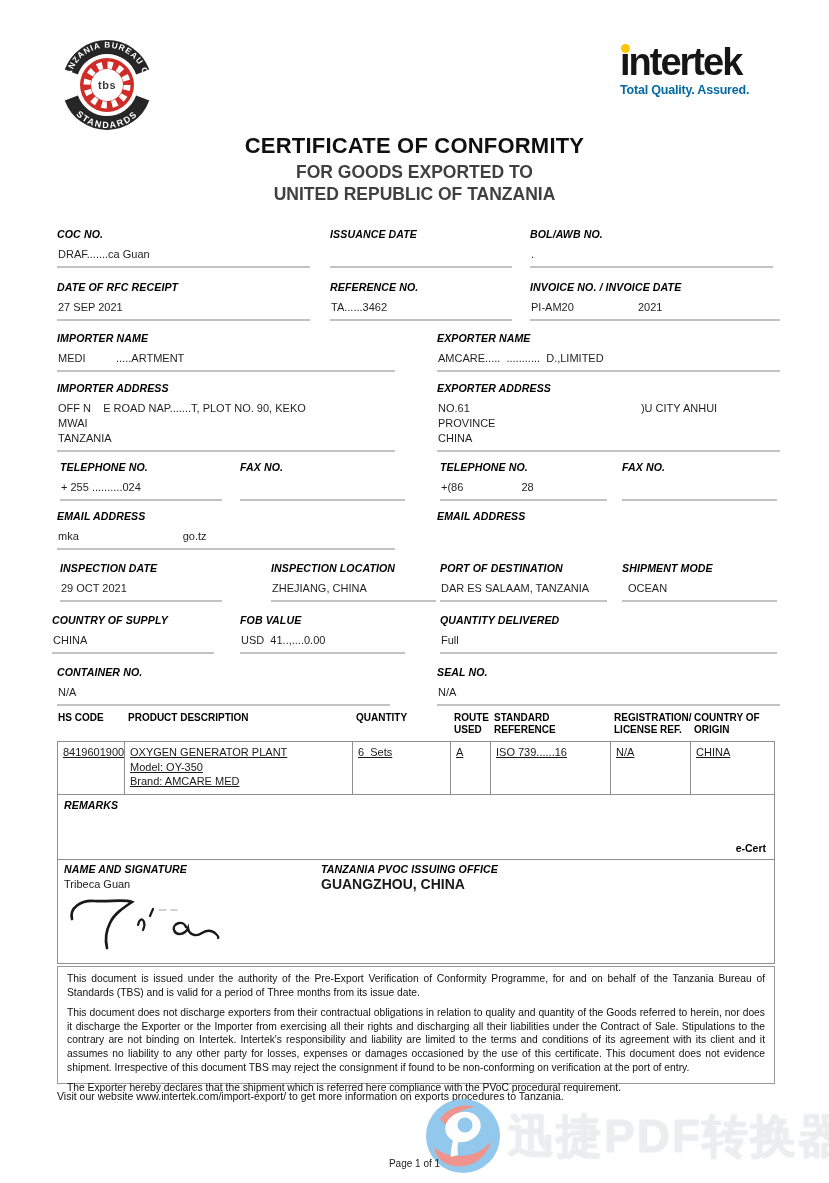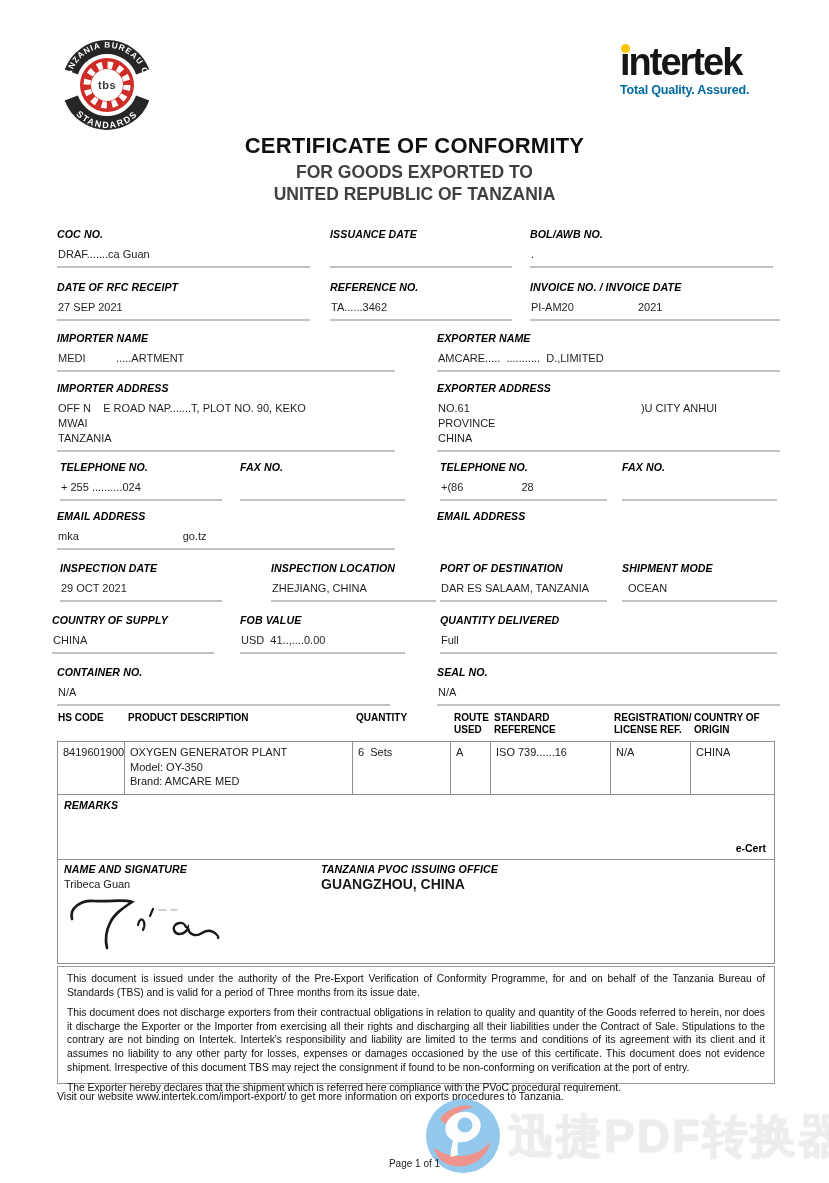--- a/index.html
+++ b/index.html
@@ -11,21 +11,21 @@
   .pre{white-space:pre-line;}
   .field{position:absolute;}
   .title{position:absolute;left:0;right:0;text-align:center;}
   .t1{font-size:22px;font-weight:bold;color:#101010;letter-spacing:.2px;}
   .t2{font-size:17.5px;font-weight:bold;color:#404040;margin-top:3px;}
   
   .tgrid{display:grid;grid-template-columns:66px 228px 98px 40px 120px 80px 86px;}
   .thead{position:absolute;left:57px;top:710px;width:718px;}
   .thead .hc{font-weight:bold;font-size:10px;line-height:12px;padding:2px 4px 2px 1px;color:#000;}
   .trow{position:absolute;left:57px;top:741px;width:718px;height:54px;border:1px solid #8f8f8f;box-sizing:border-box;}
-  .trow .tc{border-left:1px solid #8f8f8f;padding:3px 5px;font-size:11px;line-height:14.5px;box-sizing:border-box;}
+  .trow .tc{border-left:1px solid #8f8f8f;padding:3px 5px;font-size:11px;line-height:14.5px;box-sizing:border-box;text-decoration:underline;}
   .trow .tc:first-child{border-left:none;}
   .boxed{position:absolute;left:57px;width:718px;border:1px solid #8f8f8f;border-top:none;box-sizing:border-box;}
   .remarks{top:795px;height:65px;}
   .remarks .lbl{padding:4px 6px;}
   .ecert{position:absolute;right:8px;bottom:5px;font-weight:bold;font-size:10.5px;color:#000;}
   .namebox{top:859px;height:105px;}
   .nb-left{position:absolute;left:6px;top:4px;}
   .nb-right{position:absolute;left:263px;top:4px;}
   .nb-name{font-size:11px;line-height:16px;}
   .nb-office{font-weight:bold;font-size:14px;line-height:16px;}

